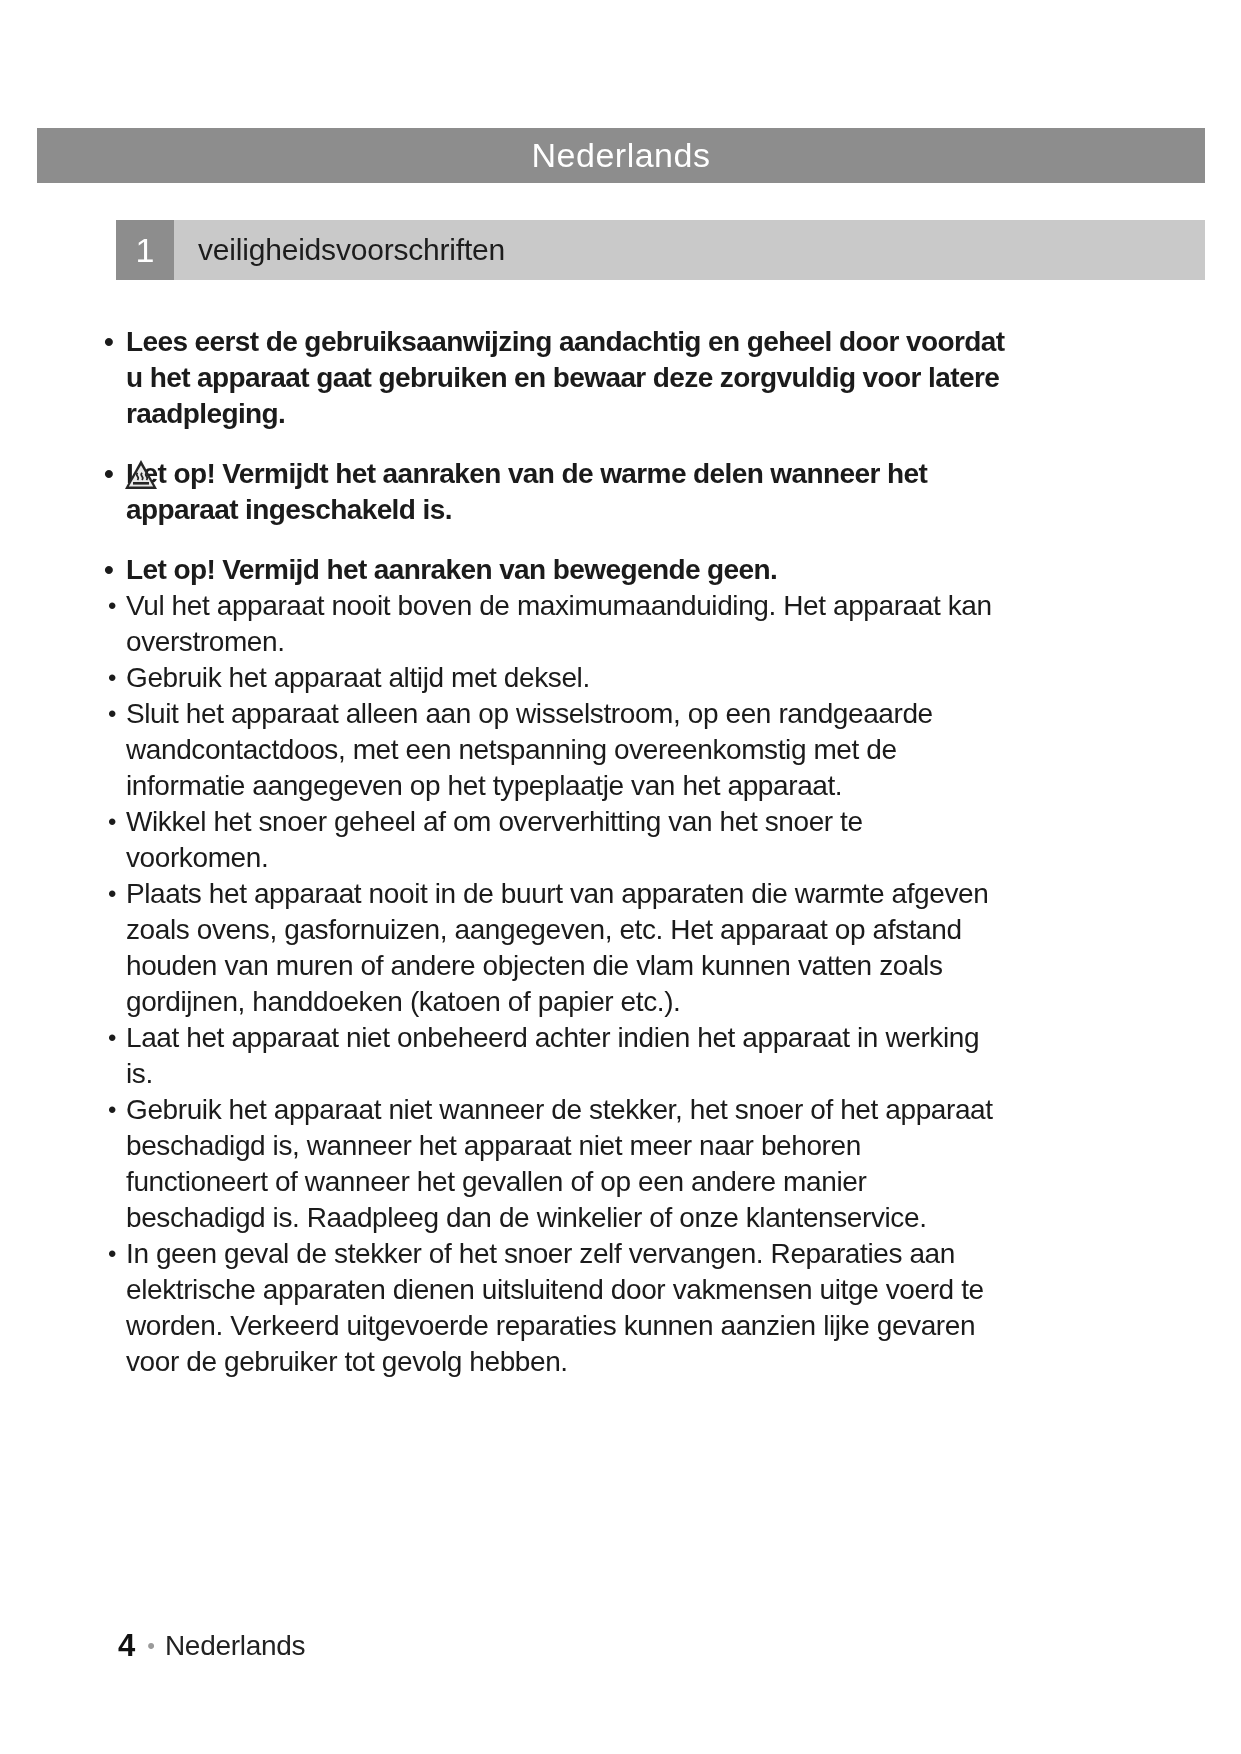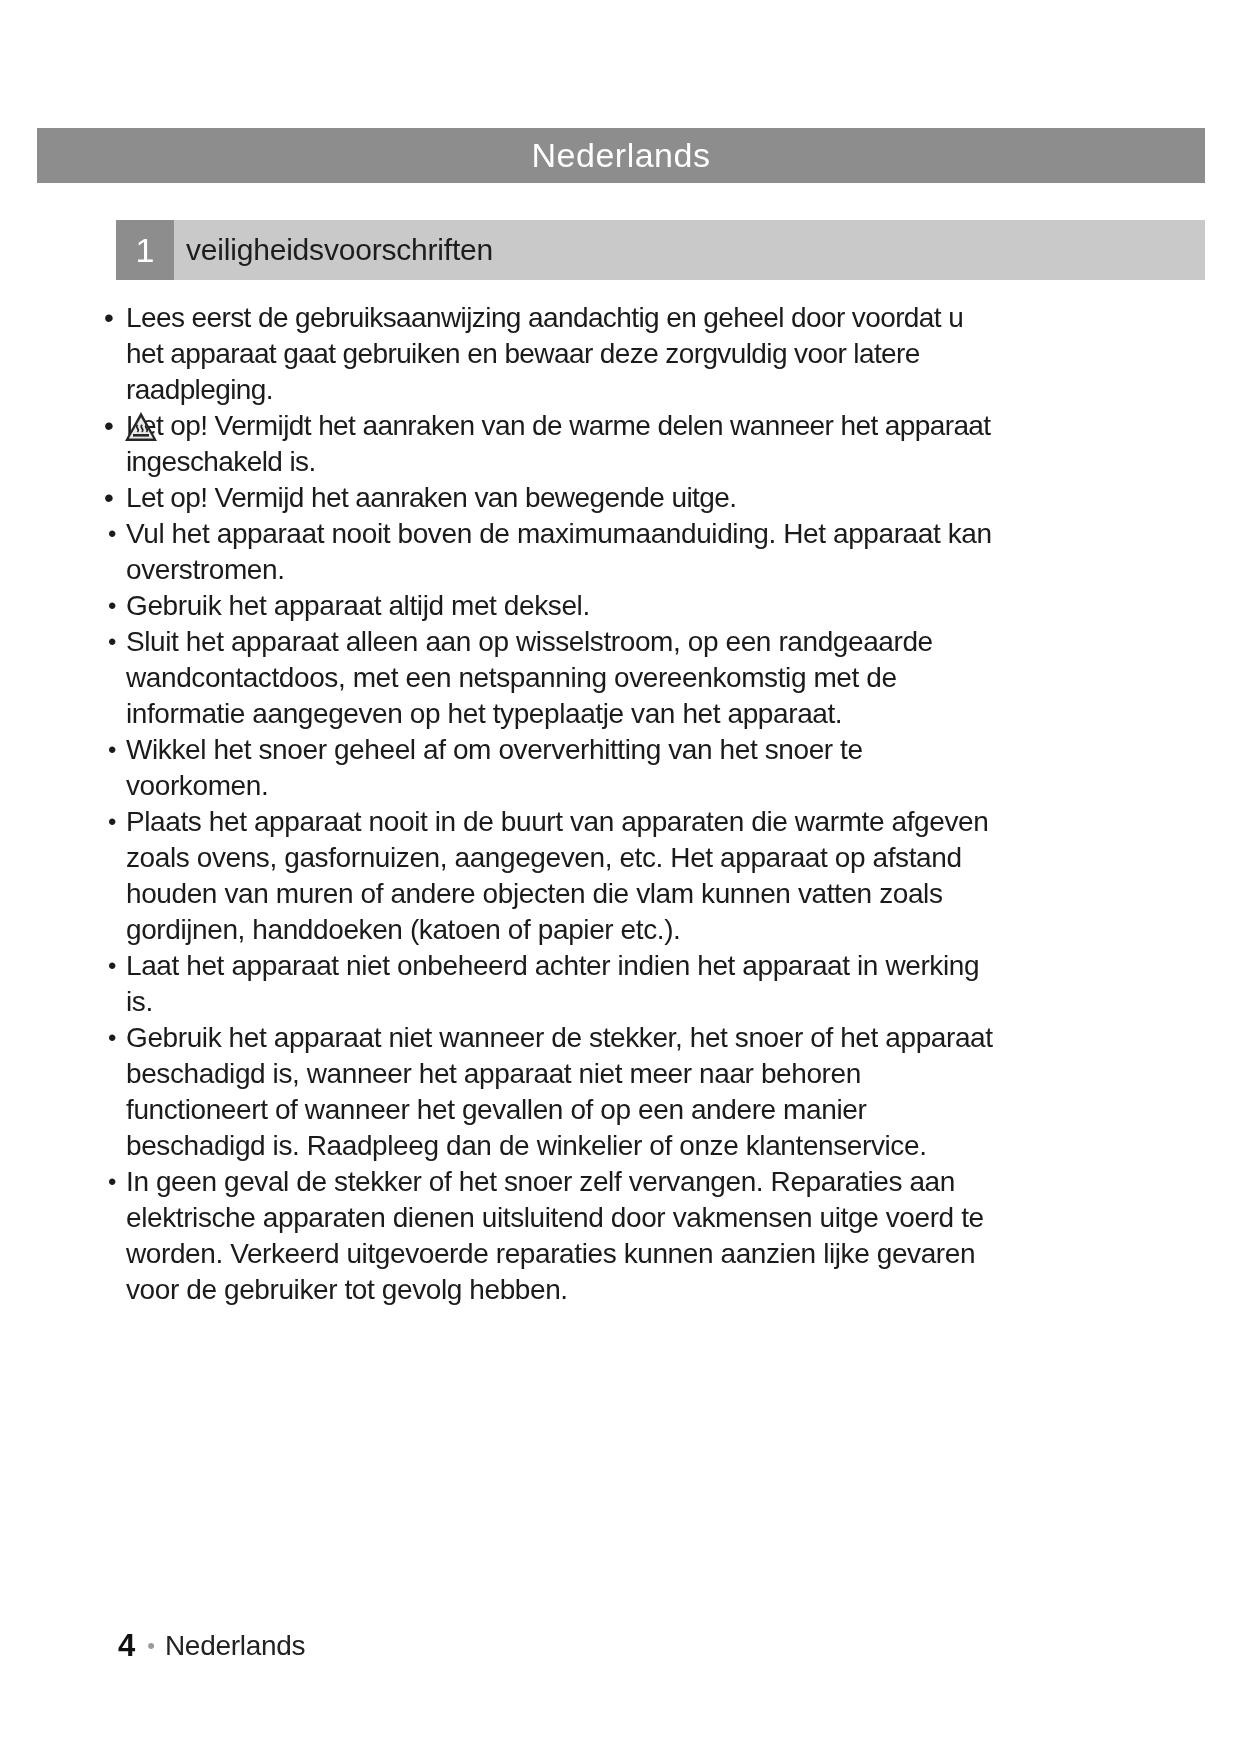--- a/index.html
+++ b/index.html
@@ -55,21 +55,21 @@
   }
   .sec-num span {
     color: #ffffff;
     font-size: 34px;
   }
   .sec-bar {
     flex: 1;
     background: var(--section-bar-bg, #c9c9c9);
     display: flex;
     align-items: center;
-    padding-left: 12px;
+    padding-left: 24px;
   }
   .sec-bar span {
     font-size: 30px;
     color: #1d1d1d;
     letter-spacing: -0.2px;
   }
 
   
   ul.bullets {
     position: absolute;
@@ -89,22 +89,23 @@
     color: var(--body-text, #1b1b1b);
   }
   ul.bullets li::before {
     content: "\2022";
     position: absolute;
     left: 8px;
     top: 0;
     font-size: 24px;
   }
   ul.bullets li.bold {
-    font-weight: normal;
+    font-weight: bold;
     letter-spacing: -0.6px;
+    margin-top: 24px;
   }
   ul.bullets li.bold::before {
     font-size: 28px;
     left: 4px;
   }
   .hot-icon {
     position: absolute;
     left: 24px;
     top: 3px;
     width: 34px;
@@ -160,21 +161,21 @@
       <li class="bold"><span class="hot-icon">
           <svg viewBox="0 0 34 31" xmlns="http://www.w3.org/2000/svg">
             <path d="M17 1 L33 30 L1 30 Z" fill="#262626"></path>
             <path d="M17 6.2 L29.2 27.6 L4.8 27.6 Z" fill="#e9e9e9"></path>
             <rect x="9" y="23" width="16" height="2.6" fill="#262626"></rect>
             <path d="M13.5 21 q1.6-1.8 0-3.6 q-1.6-1.8 0-3.6" fill="none" stroke="#262626" stroke-width="1.7"></path>
             <path d="M18 21 q1.6-1.8 0-3.6 q-1.6-1.8 0-3.6" fill="none" stroke="#262626" stroke-width="1.7"></path>
             <path d="M22.5 21 q1.6-1.8 0-3.6 q-1.6-1.8 0-3.6" fill="none" stroke="#262626" stroke-width="1.7"></path>
           </svg>
         </span><span>Let op! Vermijdt het aanraken van de warme delen wanneer het apparaat ingeschakeld is.</span></li>
-      <li class="bold"><span>Let op! Vermijd het aanraken van bewegende uitge.</span></li>
+      <li class="bold"><span>Let op! Vermijd het aanraken van bewegende geen.</span></li>
       <li><span>Vul het apparaat nooit boven de maximumaanduiding. Het apparaat kan overstromen.</span></li>
       <li><span>Gebruik het apparaat altijd met deksel.</span></li>
       <li><span>Sluit het apparaat alleen aan op wisselstroom, op een randgeaarde wandcontactdoos, met een netspanning overeenkomstig met de informatie aangegeven op het typeplaatje van het apparaat.</span></li>
       <li><span>Wikkel het snoer geheel af om oververhitting van het snoer te voorkomen.</span></li>
       <li><span>Plaats het apparaat nooit in de buurt van apparaten die warmte afgeven zoals ovens, gasfornuizen, aangegeven, etc. Het apparaat op afstand houden van muren of andere objecten die vlam kunnen vatten zoals gordijnen, handdoeken (katoen of papier etc.).</span></li>
       <li><span>Laat het apparaat niet onbeheerd achter indien het apparaat in werking is.</span></li>
       <li><span>Gebruik het apparaat niet wanneer de stekker, het snoer of het apparaat beschadigd is, wanneer het apparaat niet meer naar behoren functioneert of wanneer het gevallen of op een andere manier beschadigd is. Raadpleeg dan de winkelier of onze klantenservice.</span></li>
       <li><span>In geen geval de stekker of het snoer zelf vervangen. Reparaties aan elektrische apparaten dienen uitsluitend door vakmensen uitge voerd te worden. Verkeerd uitgevoerde reparaties kunnen aanzien lijke gevaren voor de gebruiker tot gevolg hebben.</span></li>
     </ul>
 

